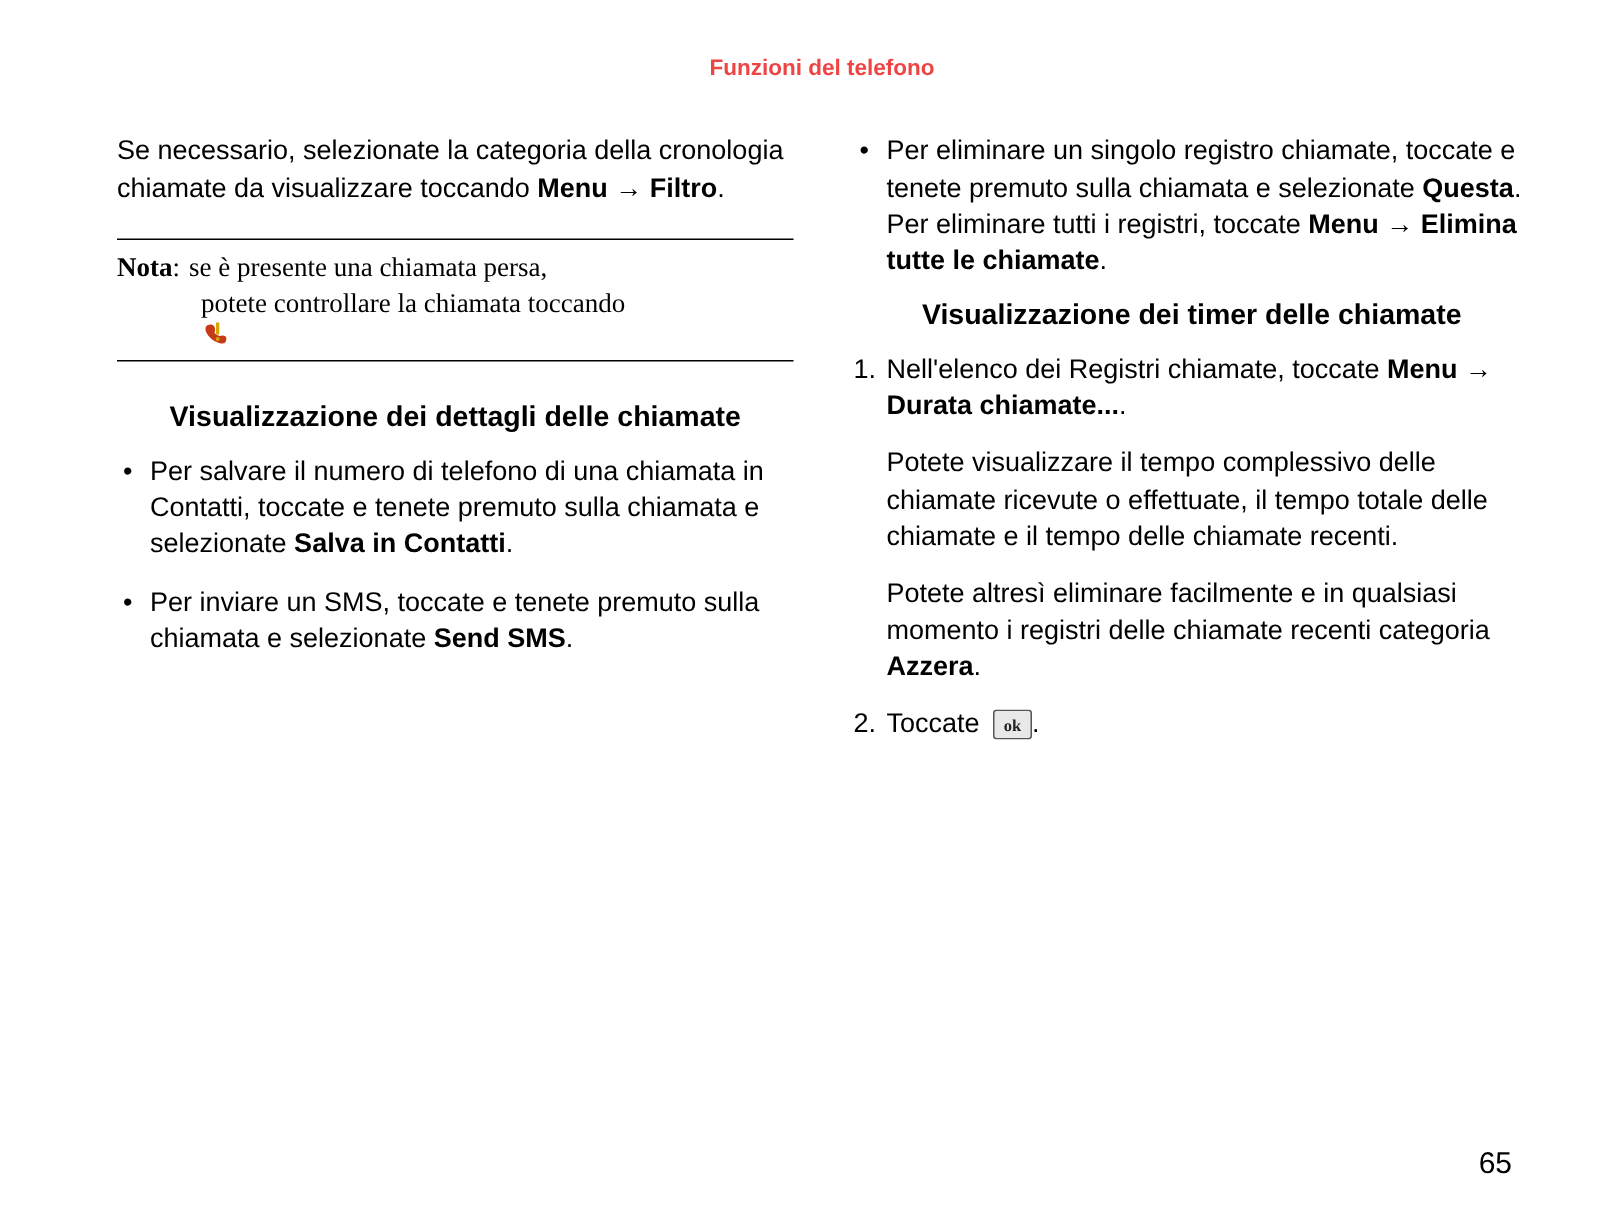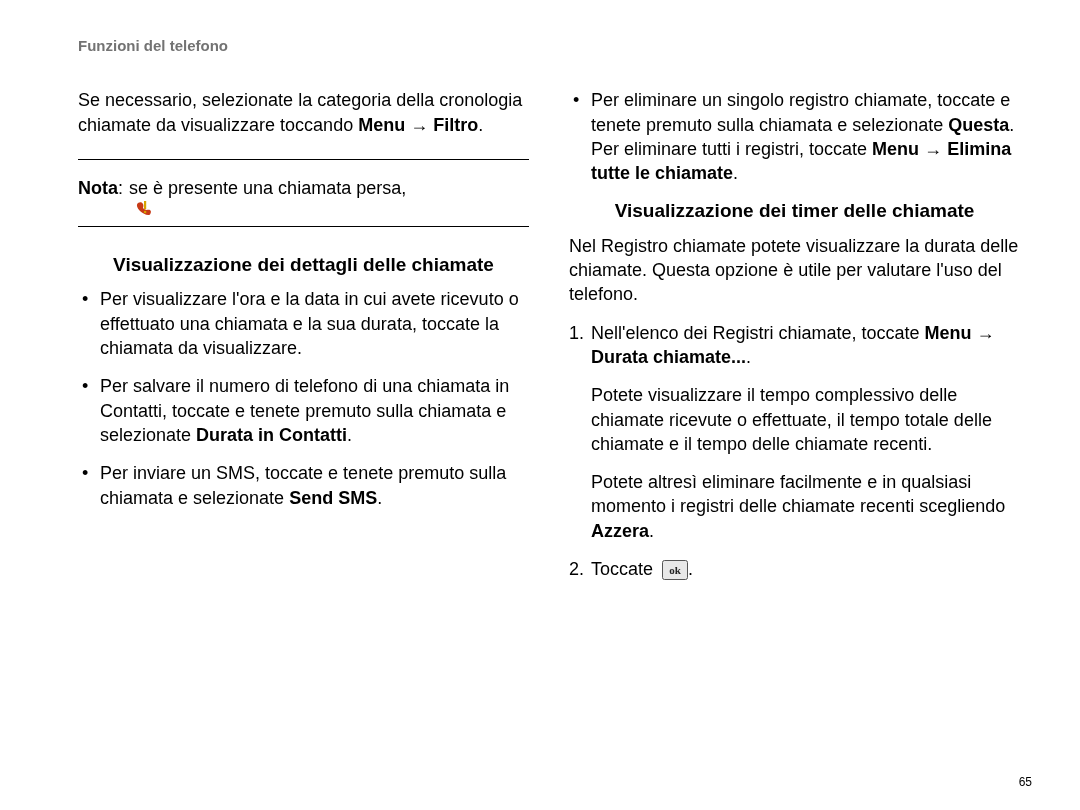--- a/index.html
+++ b/index.html
@@ -7,41 +7,42 @@
   body {
     font-family: Verdana, Geneva, sans-serif;
     font-size: 18px;
     line-height: 1.35;
     color: #000;
     background: #fff;
     padding: 36px 60px 20px 78px;
     position: relative;
   }
   .header {
-    text-align: left;
+    text-align: center;
     font-weight: bold;
-    color: #737373;
+    color: #ef4444;
     font-size: 15px;
     margin-bottom: 18px;
     padding-right: 2px;
   }
   .columns {
     display: flex;
     gap: 40px;
     margin-top: 32px;
   }
   .col { flex: 1; }
   .para { margin-bottom: 4px; }
   .bold { font-weight: bold; }
   .arrow { font-family: Arial, sans-serif; }
   .note-block {
     border-top: 1px solid #000;
     border-bottom: 1px solid #000;
-    padding: 16px 0 8px 0;
+    padding: 6px 0 8px 0;
     margin: 22px 0 26px 0;
+    font-family: Liberation Serif, serif;
   }
   .note-row { display: flex; }
   .note-label { font-weight: bold; flex-shrink: 0; }
   .note-body { margin-left: 6px; }
   .note-body-line2 { margin-left: 56px; display: flex; align-items: center; }
   .missed-icon {
     display: inline-block;
     width: 18px; height: 18px;
     position: relative;
     margin-right: 6px;
@@ -70,87 +71,84 @@
   ol.numlist .body .sub { margin-top: 14px; }
   .ok-icon {
     display: inline-block;
     vertical-align: -5px;
     margin-left: 4px;
   }
   .ok-icon svg { width: 26px; height: 20px; }
   .page-num {
     position: absolute;
     bottom: 20px;
-    right: 48px;
-    font-size: 12px;
+    right: 72px;
+    font-size: 20px;
   }
 </style>
 </head>
 <body>
 
 <div class="header">Funzioni del telefono</div>
 
 <div class="columns">
 
   <div class="col">
     <p class="para">
       <span>Se necessario, selezionate la categoria della cronologia chiamate da visualizzare toccando </span><span class="bold">Menu</span><span class="arrow"> → </span><span class="bold">Filtro</span><span>.</span>
     </p>
 
     <div class="note-block">
       <div class="note-row">
         <span class="note-label">Nota</span>
           <span>: </span>
         <span class="note-body">se è presente una chiamata persa,</span>
       </div>
+      <div style="margin-left:56px;">potete controllare la chiamata toccando</div>
       <div class="note-body-line2">
         <span class="missed-icon">
           <svg viewBox="0 0 18 18">
             <path d="M4 3 C6 2 8 2 9 4 C9.5 5 9.5 6 9 8 C10 9 11 9.5 12.5 10 C14 9.5 15 9.5 16 10 C17.5 11 17 13 16 14.5 C14 16 9 14 6 11 C3 8 2 4.5 4 3 Z" fill="#c73a16"></path>
             <rect x="10" y="1" width="2.2" height="8" fill="#d8a400"></rect>
             <circle cx="11.1" cy="12" r="1.3" fill="#d8a400"></circle>
           </svg>
         </span>
       </div>
     </div>
 
     <div class="subhead">Visualizzazione dei dettagli delle chiamate</div>
 
     <ul class="bullets">
       <li>
-        <span>Per visualizzare l'ora e la data in cui avete ricevuto o effettuato una chiamata e la sua durata, toccate la chiamata da visualizzare.</span>
-      </li>
-      <li>
-        <span>Per salvare il numero di telefono di una chiamata in Contatti, toccate e tenete premuto sulla chiamata e selezionate </span><span class="bold">Durata in Contatti</span><span>.</span>
+        <span>Per salvare il numero di telefono di una chiamata in Contatti, toccate e tenete premuto sulla chiamata e selezionate </span><span class="bold">Salva in Contatti</span><span>.</span>
       </li>
       <li>
         <span>Per inviare un SMS, toccate e tenete premuto sulla chiamata e selezionate </span><span class="bold">Send SMS</span><span>.</span>
       </li>
     </ul>
   </div>
 
   <div class="col">
     <ul class="bullets">
       <li>
         <span>Per eliminare un singolo registro chiamate, toccate e tenete premuto sulla chiamata e selezionate </span><span class="bold">Questa</span><span>. Per eliminare tutti i registri, toccate </span><span class="bold">Menu</span><span class="arrow"> → </span><span class="bold">Elimina tutte le chiamate</span><span>.</span>
       </li>
     </ul>
 
     <div class="subhead">Visualizzazione dei timer delle chiamate</div>
 
-    <p class="para" style="margin-bottom:14px;">Nel Registro chiamate potete visualizzare la durata delle chiamate. Questa opzione è utile per valutare l'uso del telefono.</p>
 
     <ol class="numlist">
       <li>
         <span class="num">1.</span>
         <span class="body">
           <span>Nell'elenco dei Registri chiamate, toccate </span><span class="bold">Menu → Durata chiamate...</span><span>.</span>
           <div class="sub">Potete visualizzare il tempo complessivo delle chiamate ricevute o effettuate, il tempo totale delle chiamate e il tempo delle chiamate recenti.</div>
           <div class="sub">
-            <span>Potete altresì eliminare facilmente e in qualsiasi momento i registri delle chiamate recenti scegliendo </span><span class="bold">Azzera</span><span>.</span>
+            <span>Potete altresì eliminare facilmente e in qualsiasi momento i registri delle chiamate recenti categoria </span><span class="bold">Azzera</span><span>.</span>
           </div>
         </span>
       </li>
       <li>
         <span class="num">2.</span>
         <span class="body">
           <span>Toccate </span><span class="ok-icon">
             <svg viewBox="0 0 26 20">
               <rect x="0.5" y="0.5" width="25" height="19" rx="2" fill="#e8e8e8" stroke="#555" stroke-width="1"></rect>
               <text x="13" y="14" text-anchor="middle" font-family="Verdana" font-size="11" font-weight="bold" fill="#222">ok</text>

